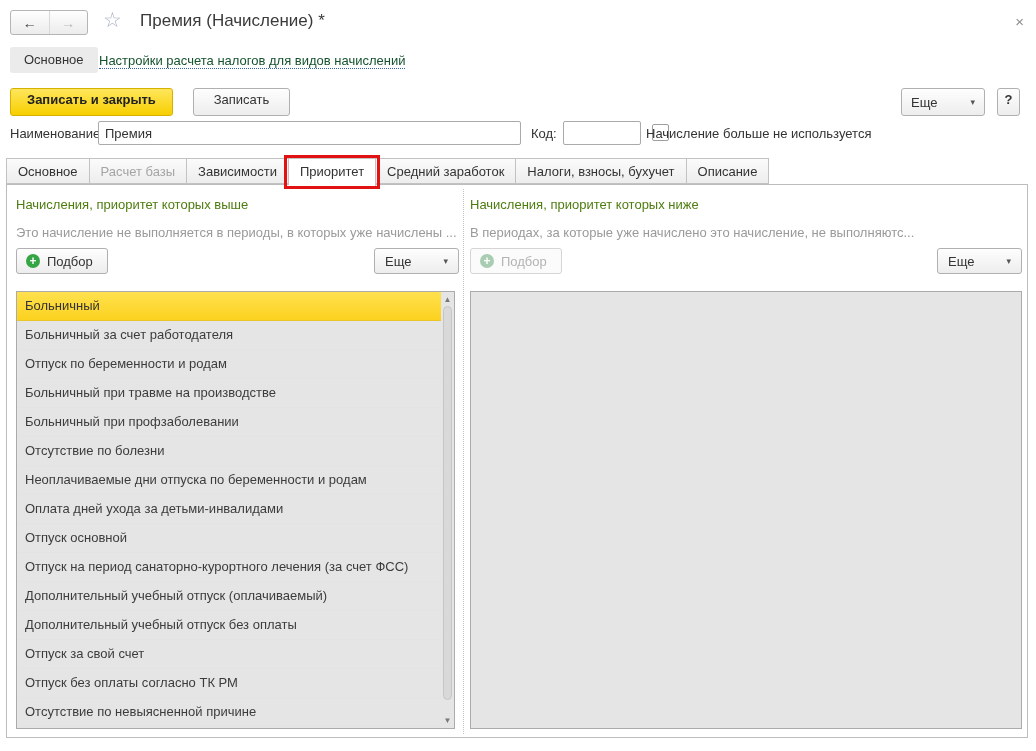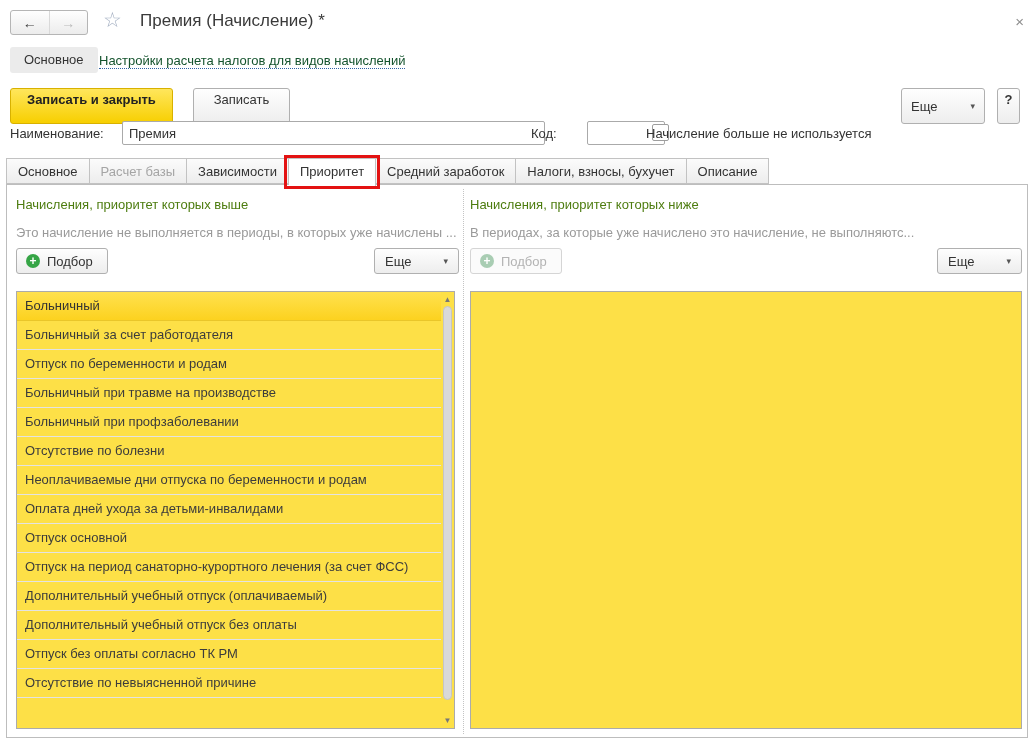--- a/index.html
+++ b/index.html
@@ -16,33 +16,33 @@
   .nav-btn.fwd{color:#b9b9b9;border-left:1px solid #d9d9d9;}
   .star{position:absolute;left:103px;top:8px;font-size:21px;color:#a7b2c4;}
   .page-title{position:absolute;left:140px;top:11px;font-size:17px;color:#3a3a3a;}
   .win-close{position:absolute;right:12px;top:13px;font-size:15px;color:#8f8f8f;cursor:pointer;}
   
   .section-btn{position:absolute;left:10px;top:47px;height:26px;line-height:26px;
     padding:0 14px;background:#ebebeb;border-radius:3px;color:#333;}
   .settings-link{position:absolute;left:99px;top:53px;color:#14532d;
     border-bottom:1px dotted #3063a5;cursor:pointer;}
   
-  .btn{position:absolute;height:36px;line-height:21px;box-sizing:border-box;
+  .btn{position:absolute;height:28px;line-height:21px;box-sizing:border-box;
     background:linear-gradient(#fefefe,#ededed);border:1px solid #b0b0b0;border-radius:3px;
     color:#333;font-size:13px;text-align:center;cursor:pointer;}
   .btn-yellow{left:10px;top:88px;padding:0 16px;font-weight:bold;
     background:linear-gradient(#ffe65c,#f7cf00);border:1px solid #d8b100;color:#222;}
   .btn-save{left:193px;top:88px;width:97px;}
   .btn-more-top{right:51px;top:88px;width:84px;display:flex;align-items:center;justify-content:space-between;padding:0 9px;}
   .btn-help{right:16px;top:88px;width:23px;font-weight:bold;}
   .caret{font-size:9px;color:#555;}
   
   .lbl{position:absolute;top:126px;color:#333;}
   .inp{position:absolute;top:121px;height:24px;box-sizing:border-box;border:1px solid #aaa;
-    border-radius:2px;padding:0 6px;font-family:"Liberation Sans",sans-serif;font-size:13px;color:#333;margin-left:24px;}
+    border-radius:2px;padding:0 6px;font-family:"Liberation Sans",sans-serif;font-size:13px;color:#333;}
   #name-label{left:10px;}
   #name-input{left:98px;width:423px;}
   #code-label{left:531px;}
   #code-input{left:563px;width:78px;}
   .checkbox{position:absolute;left:652px;top:124px;width:15px;height:15px;background:#fff;
     border:1px solid #9e9e9e;border-radius:2px;cursor:pointer;}
   #notused-label{left:646px;}
   
   .tabs{position:absolute;left:6px;top:158px;display:flex;z-index:2;}
   .tab{height:26px;line-height:26px;padding:0 11px;background:linear-gradient(#fbfbfb,#ededed);
@@ -67,21 +67,21 @@
   .more-btn{position:absolute;top:63px;width:85px;height:26px;box-sizing:border-box;
     display:flex;align-items:center;justify-content:space-between;padding:0 10px;
     background:linear-gradient(#fefefe,#ededed);border:1px solid #b0b0b0;border-radius:3px;cursor:pointer;}
   #lp-title,#lp-hint{left:9px;} #lp-hint{width:440px;}
   #lp-pick{left:9px;}
   #lp-more{left:367px;}
   #rp-title,#rp-hint{left:463px;} #rp-hint{width:548px;}
   #rp-pick{left:463px;}
   #rp-more{left:930px;}
   .separator{position:absolute;left:456px;top:4px;bottom:3px;border-left:1px dotted #c4c4c4;}
-  .listbox{position:absolute;top:106px;height:438px;border:1px solid #ababab;background:#fde047;box-sizing:border-box;}
+  .listbox{position:absolute;top:106px;height:438px;border:1px solid #ababab;background:#e5e5e5;box-sizing:border-box;}
   #lp-list{left:9px;width:439px;}
   #rp-list{left:463px;width:552px;}
   .rows{position:absolute;top:0;left:0;right:13px;bottom:0;overflow:hidden;}
   .row{height:29px;line-height:28px;padding-left:8px;border-bottom:1px solid #e3e3e3;
     color:#3c3c3c;box-sizing:border-box;white-space:nowrap;overflow:hidden;cursor:pointer;}
   .row.selected{background:linear-gradient(#ffe14f,#fcd21f);border-bottom:1px solid #e9c62a;color:#333;}
   
   .sb{position:absolute;top:0;right:0;bottom:0;width:13px;}
   .sb-arrow{position:absolute;left:0;right:0;text-align:center;font-size:8px;color:#777;cursor:pointer;}
   .sb-up{top:3px;} .sb-down{bottom:3px;}
@@ -153,20 +153,21 @@
       <div class="row">Отпуск по беременности и родам</div>
       <div class="row">Больничный при травме на производстве</div>
       <div class="row">Больничный при профзаболевании</div>
       <div class="row">Отсутствие по болезни</div>
       <div class="row">Неоплачиваемые дни отпуска по беременности и родам</div>
       <div class="row">Оплата дней ухода за детьми-инвалидами</div>
       <div class="row">Отпуск основной</div>
       <div class="row">Отпуск на период санаторно-курортного лечения (за счет ФСС)</div>
       <div class="row">Дополнительный учебный отпуск (оплачиваемый)</div>
       <div class="row">Дополнительный учебный отпуск без оплаты</div>
+      <div class="row">Отпуск за свой счет</div>
       <div class="row">Отпуск без оплаты согласно ТК РМ</div>
       <div class="row">Отсутствие по невыясненной причине</div>
     </div>
     <div class="sb">
       <div class="sb-arrow sb-up">▲</div>
       <div class="sb-thumb"></div>
       <div class="sb-arrow sb-down">▼</div>
     </div>
   </div>
 

